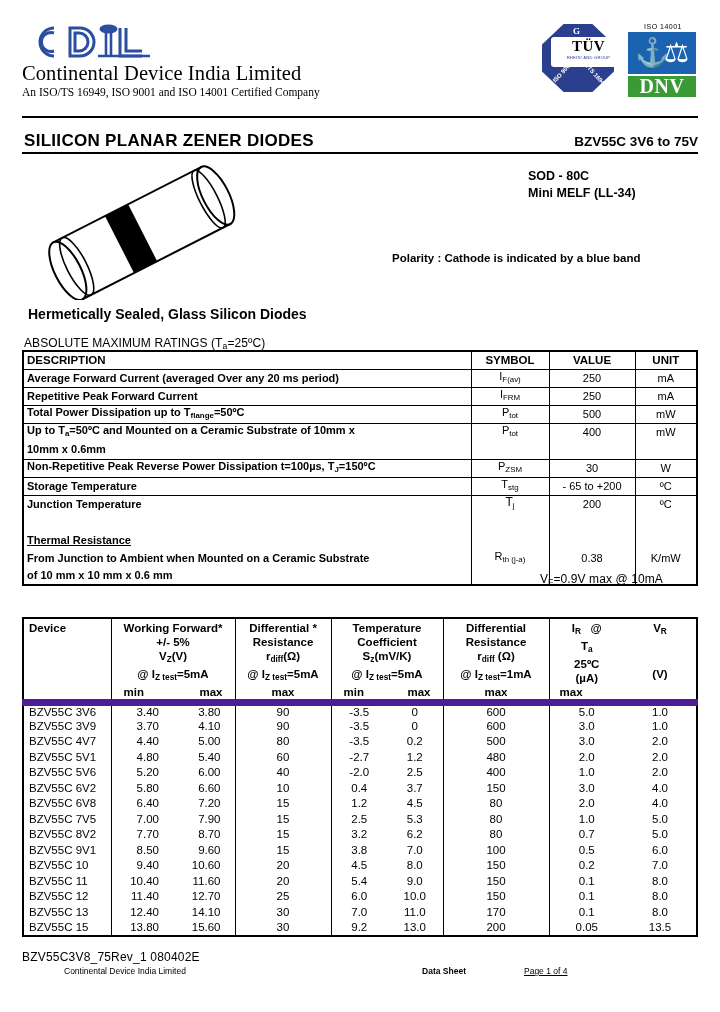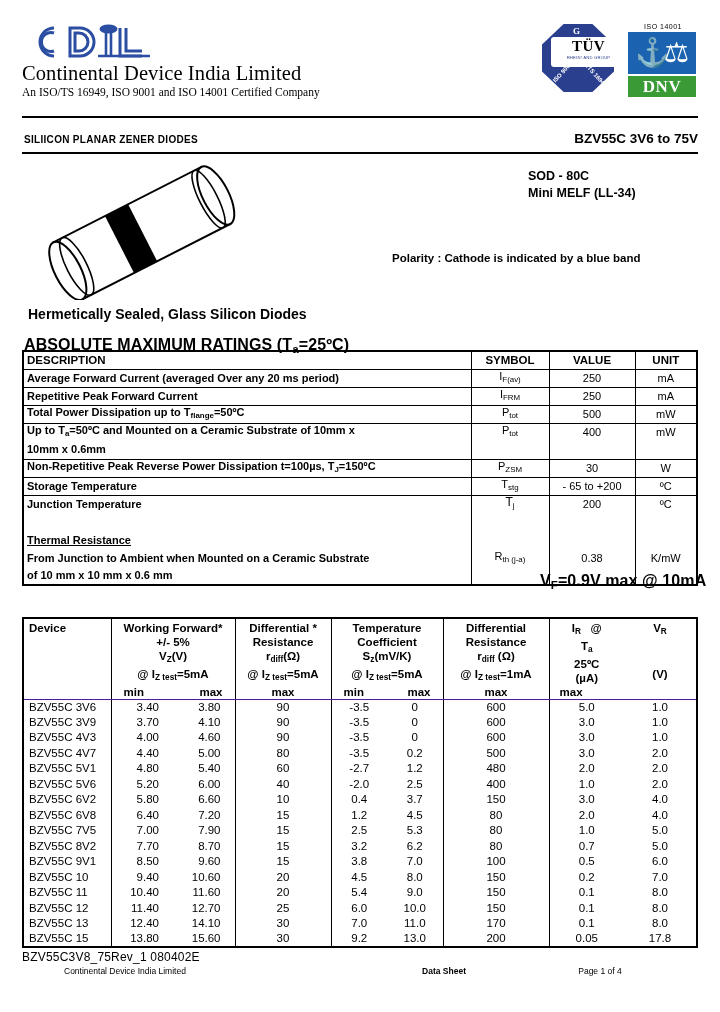--- a/index.html
+++ b/index.html
@@ -148,21 +148,21 @@
   .dnv-green {
     width: 68px;
     height: 21px;
     background: #3a9a35;
     margin-top: 2px;
     text-align: center;
   }
   .dnv-word {
     font-family: "Liberation Serif", serif;
     font-weight: bold;
-    font-size: 17px;
+    font-size: 20px;
     line-height: 21px;
     color: #ffffff;
     letter-spacing: 0.5px;
   }
   .dnv-anchor, .dnv-scale {
     position: absolute;
     color: #ffffff;
   }
   .dnv-anchor { left: 7px; top: 4px; font-size: 28px; line-height: 34px; }
   .dnv-scale  { right: 7px; top: 4px; font-size: 28px; line-height: 34px; }
@@ -178,21 +178,21 @@
   .title-row {
     position: absolute;
     left: 24px;
     top: 131px;
     width: 674px;
     display: flex;
     justify-content: space-between;
     align-items: baseline;
   }
   .main-title {
-    font-size: 10px;
+    font-size: 17px;
     font-weight: bold;
     letter-spacing: 0.3px;
   }
   .part-range {
     font-size: 13.5px;
     font-weight: bold;
   }
 
   
   .pkg-art {
@@ -223,22 +223,22 @@
     position: absolute;
     left: 28px;
     top: 306px;
     font-size: 14px;
     font-weight: bold;
   }
 
   
   .sec-caption {
     position: absolute;
-    font-size: 16px;
-    font-weight: bold;
+    font-size: 12px;
+    font-weight: normal;
     letter-spacing: 0.1px;
   }
   #amr-caption { left: 24px; top: 336px; }
   #ec-caption  { left: 24px; top: 604px; }
   #vf-note     { left: 540px; top: 572px; }
 
   sub { font-size: 0.72em; vertical-align: -0.22em; }
 
   
   table {
@@ -281,21 +281,21 @@
   .noborder-b { border-bottom: 0 !important; }
   .noborder-t { border-top: 0 !important; }
 
   #ec-table {
     left: 22px;
     top: 617px;
     width: 676px;
     border: 2px solid #000;
   }
   #ec-table td, #ec-table th { border: 0; }
-  #ec-table th { border-bottom: 1px solid #4c1d95; }
+  #ec-table th { border-bottom: 7px solid #4c1d95; }
   #ec-table .vsep { border-right: 1.6px solid #000; }
   #ec-table thead th {
     text-align: center;
     font-size: 11.5px;
     line-height: 14px;
     padding: 2px 2px 0 2px;
     vertical-align: top;
   }
   #ec-table thead th.dev-h { text-align: left; padding-left: 5px; }
   #ec-table tbody td {
@@ -329,21 +329,21 @@
   .footer-row {
     position: absolute;
     left: 22px;
     top: 966px;
     width: 676px;
     display: flex;
     font-size: 8.5px;
   }
   .footer-left { width: 300px; padding-left: 42px; }
   .footer-center { width: 160px; text-align: center; font-weight: bold; }
-  .footer-right { flex: 1; text-align: center; padding-right: 22px; }
+  .footer-right { flex: 1; text-align: left; padding-right: 22px; text-decoration: underline; }
 </style>
 </head>
 <body>
 
 <div class="page">
 
   <div class="header">
 
     <div class="logo-block">
       <div class="logo-mark">
@@ -612,31 +612,20 @@
         <td class="num-r">3.70</td>
         <td class="num-r vsep">4.10</td>
         <td class="num-c vsep">90</td>
         <td class="num-c">-3.5</td>
         <td class="num-c vsep">0</td>
         <td class="num-c vsep">600</td>
         <td class="num-c">3.0</td>
         <td class="num-c">1.0</td>
       </tr>
       <tr>
-        <td class="dev vsep">BZV55C 4V3</td>
-        <td class="num-r">4.00</td>
-        <td class="num-r vsep">4.60</td>
-        <td class="num-c vsep">90</td>
-        <td class="num-c">-3.5</td>
-        <td class="num-c vsep">0</td>
-        <td class="num-c vsep">600</td>
-        <td class="num-c">3.0</td>
-        <td class="num-c">1.0</td>
-      </tr>
-      <tr>
         <td class="dev vsep">BZV55C 4V7</td>
         <td class="num-r">4.40</td>
         <td class="num-r vsep">5.00</td>
         <td class="num-c vsep">80</td>
         <td class="num-c">-3.5</td>
         <td class="num-c vsep">0.2</td>
         <td class="num-c vsep">500</td>
         <td class="num-c">3.0</td>
         <td class="num-c">2.0</td>
       </tr>
@@ -763,21 +752,21 @@
       </tr>
       <tr>
         <td class="dev vsep">BZV55C 15</td>
         <td class="num-r">13.80</td>
         <td class="num-r vsep">15.60</td>
         <td class="num-c vsep">30</td>
         <td class="num-c">9.2</td>
         <td class="num-c vsep">13.0</td>
         <td class="num-c vsep">200</td>
         <td class="num-c">0.05</td>
-        <td class="num-c">17.8</td>
+        <td class="num-c">13.5</td>
       </tr>
     </tbody>
   </table>
 
   <div class="footer-code">BZV55C3V8_75Rev_1 080402E</div>
   <div class="footer-row">
     <div class="footer-left">Continental Device India Limited</div>
     <div class="footer-center">Data Sheet</div>
     <div class="footer-right">Page 1 of 4</div>
   </div>

